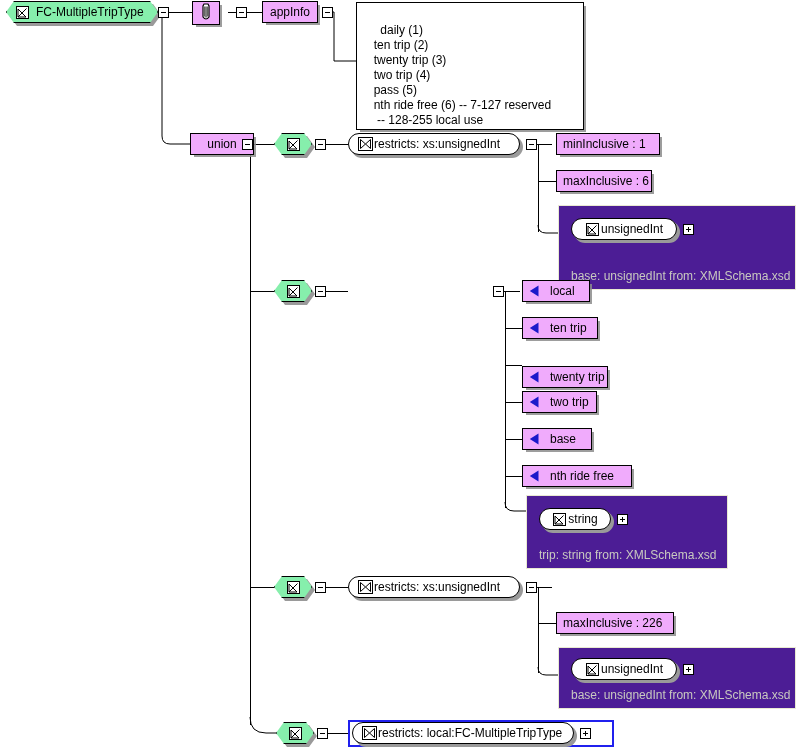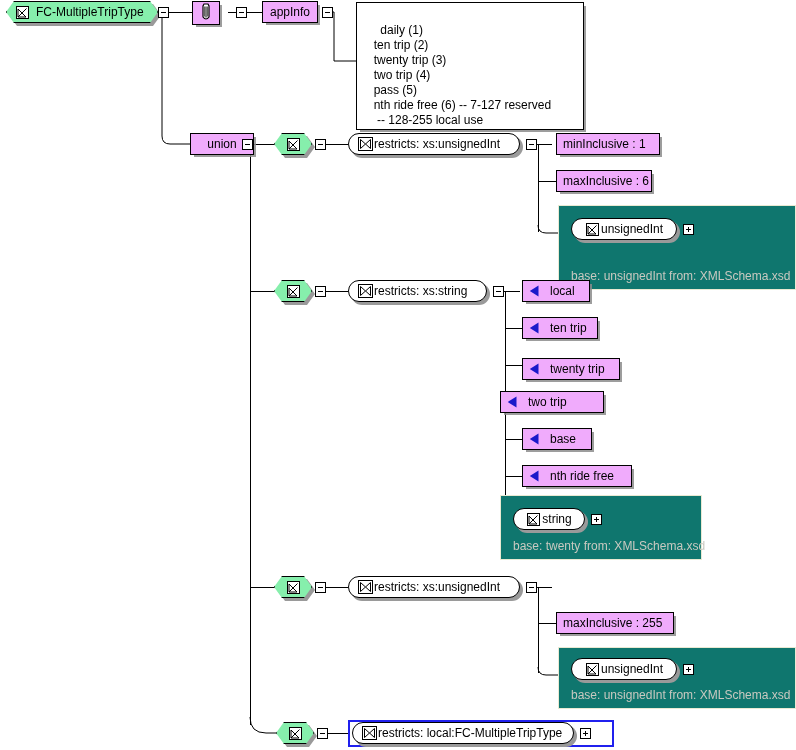--- a/index.html
+++ b/index.html
@@ -77,21 +77,21 @@
   
   .annot {
     position:absolute; border:1px solid #000; background:#fff;
     box-shadow: 3px 3px 0 -1px rgba(140,140,140,0.85);
     padding:5px 8px 6px 10px;
     font-size:12px; line-height:15px; white-space:pre;
   }
 
   
   .panel {
-    position:absolute; background:#0f766e; border:1px solid #e9e9d2;
+    position:absolute; background:#4c1d95; border:1px solid #e9e9d2;
     box-sizing:border-box;
   }
   .panel .baseline {
     position:absolute; left:12px; bottom:6px;
     color:#c9c9c0; font-size:12px; white-space:nowrap;
   }
 
   
   .selframe {
     position:absolute; border:2px solid #2020ee; background:#fff; box-sizing:border-box;
@@ -264,60 +264,47 @@
         <svg width="15" height="15" viewBox="0 0 15 15">
           <rect x="1.5" y="1.5" width="12" height="12" fill="#fff" stroke="#000" stroke-width="1"></rect>
           <path d="M3 12 L3 4 L11 12 Z" fill="#ffffff" stroke="#000" stroke-width="1"></path>
           <line x1="3" y1="12" x2="11.5" y2="3.5" stroke="#000" stroke-width="1"></line>
         </svg>
       </span>
     </div>
   </div>
   <div class="exp" style="left:315px; top:286px;"></div>
 
-  <div class="capwrap" style="left:348px; top:280px; width:139px;">
-    <div class="shadow"></div>
-    <div class="face">
-      <span class="ico">
-        <svg width="15" height="14" viewBox="0 0 15 14">
-          <rect x="0.5" y="0.5" width="14" height="13" fill="#fff" stroke="#000" stroke-width="1"></rect>
-          <path d="M2.5 2.5 L7.5 7 L2.5 11.5 Z" fill="#fff" stroke="#000" stroke-width="1"></path>
-          <path d="M12.5 2.5 L7.5 7 L12.5 11.5 Z" fill="#fff" stroke="#000" stroke-width="1"></path>
-        </svg>
-      </span>
-      <span class="lbl">restricts: xs:string</span>
-    </div>
-  </div>
   <div class="exp" style="left:493px; top:286px;"></div>
 
   <div class="node rect" style="left:522px; top:280px; width:68px;">
     <span class="ico enumarrow">
       <svg width="11" height="12" viewBox="0 0 11 12">
           <path d="M9.5 0.5 L9.5 11.5 L0.8 6 Z" fill="#1a1aca"></path>
         </svg>
     </span>
     <span class="lbl" style="margin-left:10px;">local</span>
   </div>
   <div class="node rect" style="left:522px; top:317px; width:76px;">
     <span class="ico enumarrow">
       <svg width="11" height="12" viewBox="0 0 11 12">
           <path d="M9.5 0.5 L9.5 11.5 L0.8 6 Z" fill="#1a1aca"></path>
         </svg>
     </span>
     <span class="lbl" style="margin-left:10px;">ten trip</span>
   </div>
-  <div class="node rect" style="left:522px; top:358px; width:98px;">
+  <div class="node rect" style="left:522px; top:366px; width:86px;">
     <span class="ico enumarrow">
       <svg width="11" height="12" viewBox="0 0 11 12">
           <path d="M9.5 0.5 L9.5 11.5 L0.8 6 Z" fill="#1a1aca"></path>
         </svg>
     </span>
     <span class="lbl" style="margin-left:10px;">twenty trip</span>
   </div>
-  <div class="node rect" style="left:500px; top:391px; width:104px;">
+  <div class="node rect" style="left:522px; top:391px; width:75px;">
     <span class="ico enumarrow">
       <svg width="11" height="12" viewBox="0 0 11 12">
           <path d="M9.5 0.5 L9.5 11.5 L0.8 6 Z" fill="#1a1aca"></path>
         </svg>
     </span>
     <span class="lbl" style="margin-left:10px;">two trip</span>
   </div>
   <div class="node rect" style="left:522px; top:428px; width:70px;">
     <span class="ico enumarrow">
       <svg width="11" height="12" viewBox="0 0 11 12">
@@ -328,36 +315,36 @@
   </div>
   <div class="node rect" style="left:522px; top:465px; width:110px;">
     <span class="ico enumarrow">
       <svg width="11" height="12" viewBox="0 0 11 12">
           <path d="M9.5 0.5 L9.5 11.5 L0.8 6 Z" fill="#1a1aca"></path>
         </svg>
     </span>
     <span class="lbl" style="margin-left:10px;">nth ride free</span>
   </div>
 
-  <div class="panel" style="left:500px; top:495px; width:202px; height:65px;">
+  <div class="panel" style="left:526px; top:495px; width:202px; height:74px;">
     <div class="capwrap" style="left:12px; top:12px; width:72px;">
       <div class="shadow"></div>
       <div class="face" style="justify-content:center;">
         <span class="ico">
           <svg width="15" height="15" viewBox="0 0 15 15">
             <rect x="1.5" y="1.5" width="12" height="12" fill="#fff" stroke="#000" stroke-width="1"></rect>
             <path d="M3 12 L3 4 L11 12 Z" fill="#ffffff" stroke="#000" stroke-width="1"></path>
             <line x1="3" y1="12" x2="11.5" y2="3.5" stroke="#000" stroke-width="1"></line>
           </svg>
         </span>
         <span class="lbl">string</span>
       </div>
     </div>
     <div class="exp plus" style="left:90px; top:18px;"></div>
-    <div class="baseline">base: twenty from: XMLSchema.xsd</div>
+    <div class="baseline">trip: string from: XMLSchema.xsd</div>
   </div>
 
   <div class="octawrap" style="left:274px; top:576px; width:38px;">
     <div class="shadow"></div>
     <div class="face" style="justify-content:center; padding:0;">
       <span class="ico">
         <svg width="15" height="15" viewBox="0 0 15 15">
           <rect x="1.5" y="1.5" width="12" height="12" fill="#fff" stroke="#000" stroke-width="1"></rect>
           <path d="M3 12 L3 4 L11 12 Z" fill="#ffffff" stroke="#000" stroke-width="1"></path>
           <line x1="3" y1="12" x2="11.5" y2="3.5" stroke="#000" stroke-width="1"></line>
@@ -376,21 +363,21 @@
           <path d="M2.5 2.5 L7.5 7 L2.5 11.5 Z" fill="#fff" stroke="#000" stroke-width="1"></path>
           <path d="M12.5 2.5 L7.5 7 L12.5 11.5 Z" fill="#fff" stroke="#000" stroke-width="1"></path>
         </svg>
       </span>
       <span class="lbl">restricts: xs:unsignedInt</span>
     </div>
   </div>
   <div class="exp" style="left:526px; top:582px;"></div>
 
   <div class="node rect" style="left:556px; top:612px; width:118px;">
-    <span class="lbl">maxInclusive : 255</span>
+    <span class="lbl">maxInclusive : 226</span>
   </div>
 
   <div class="panel" style="left:558px; top:647px; width:238px; height:62px;">
     <div class="capwrap" style="left:12px; top:10px; width:106px;">
       <div class="shadow"></div>
       <div class="face" style="justify-content:center;">
         <span class="ico">
           <svg width="15" height="15" viewBox="0 0 15 15">
             <rect x="1.5" y="1.5" width="12" height="12" fill="#fff" stroke="#000" stroke-width="1"></rect>
             <path d="M3 12 L3 4 L11 12 Z" fill="#ffffff" stroke="#000" stroke-width="1"></path>

